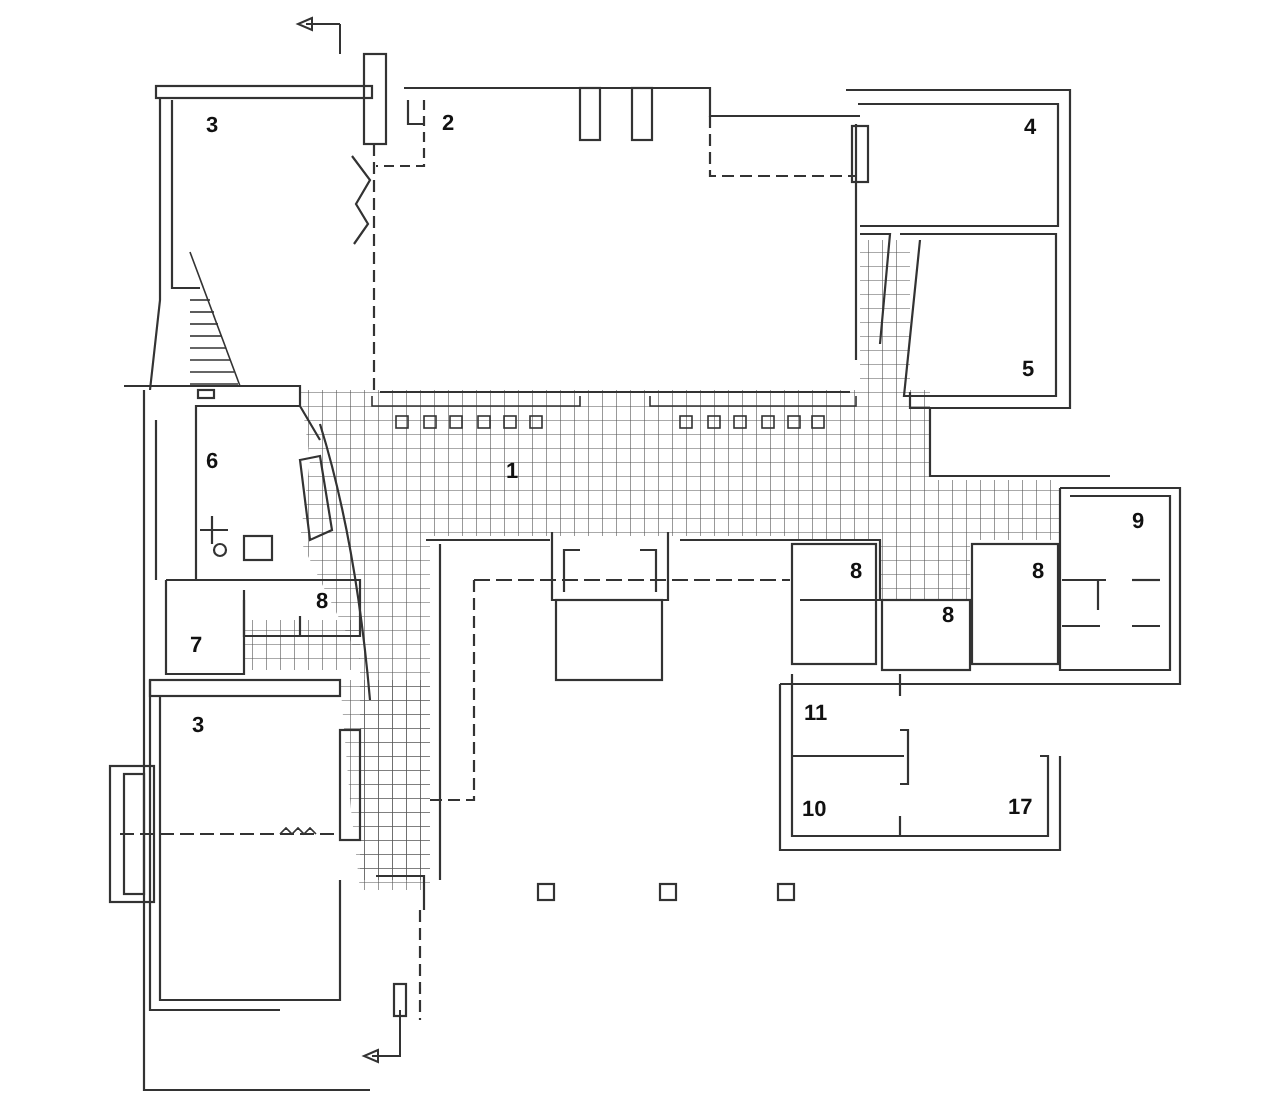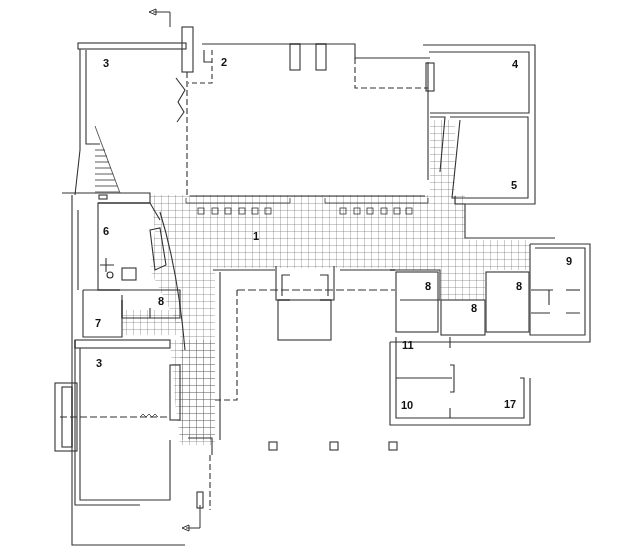--- a/index.html
+++ b/index.html
@@ -147,16 +147,16 @@
 <div class="lbl" style="left:512px;top:59px;">4</div>
 <div class="lbl" style="left:511px;top:180px;">5</div>
 <div class="lbl" style="left:253px;top:231px;">1</div>
 <div class="lbl" style="left:103px;top:226px;">6</div>
 <div class="lbl" style="left:158px;top:296px;">8</div>
 <div class="lbl" style="left:95px;top:318px;">7</div>
 <div class="lbl" style="left:425px;top:281px;">8</div>
 <div class="lbl" style="left:471px;top:303px;">8</div>
 <div class="lbl" style="left:516px;top:281px;">8</div>
 <div class="lbl" style="left:566px;top:256px;">9</div>
-<div class="lbl" style="left:402px;top:340px;text-align:right;">11</div>
+<div class="lbl" style="left:402px;top:352px;text-align:right;">11</div>
 <div class="lbl" style="left:401px;top:400px;">10</div>
 <div class="lbl" style="left:504px;top:399px;">17</div>
 <div class="lbl" style="left:96px;top:358px;">3</div>
 
 </body></html>

